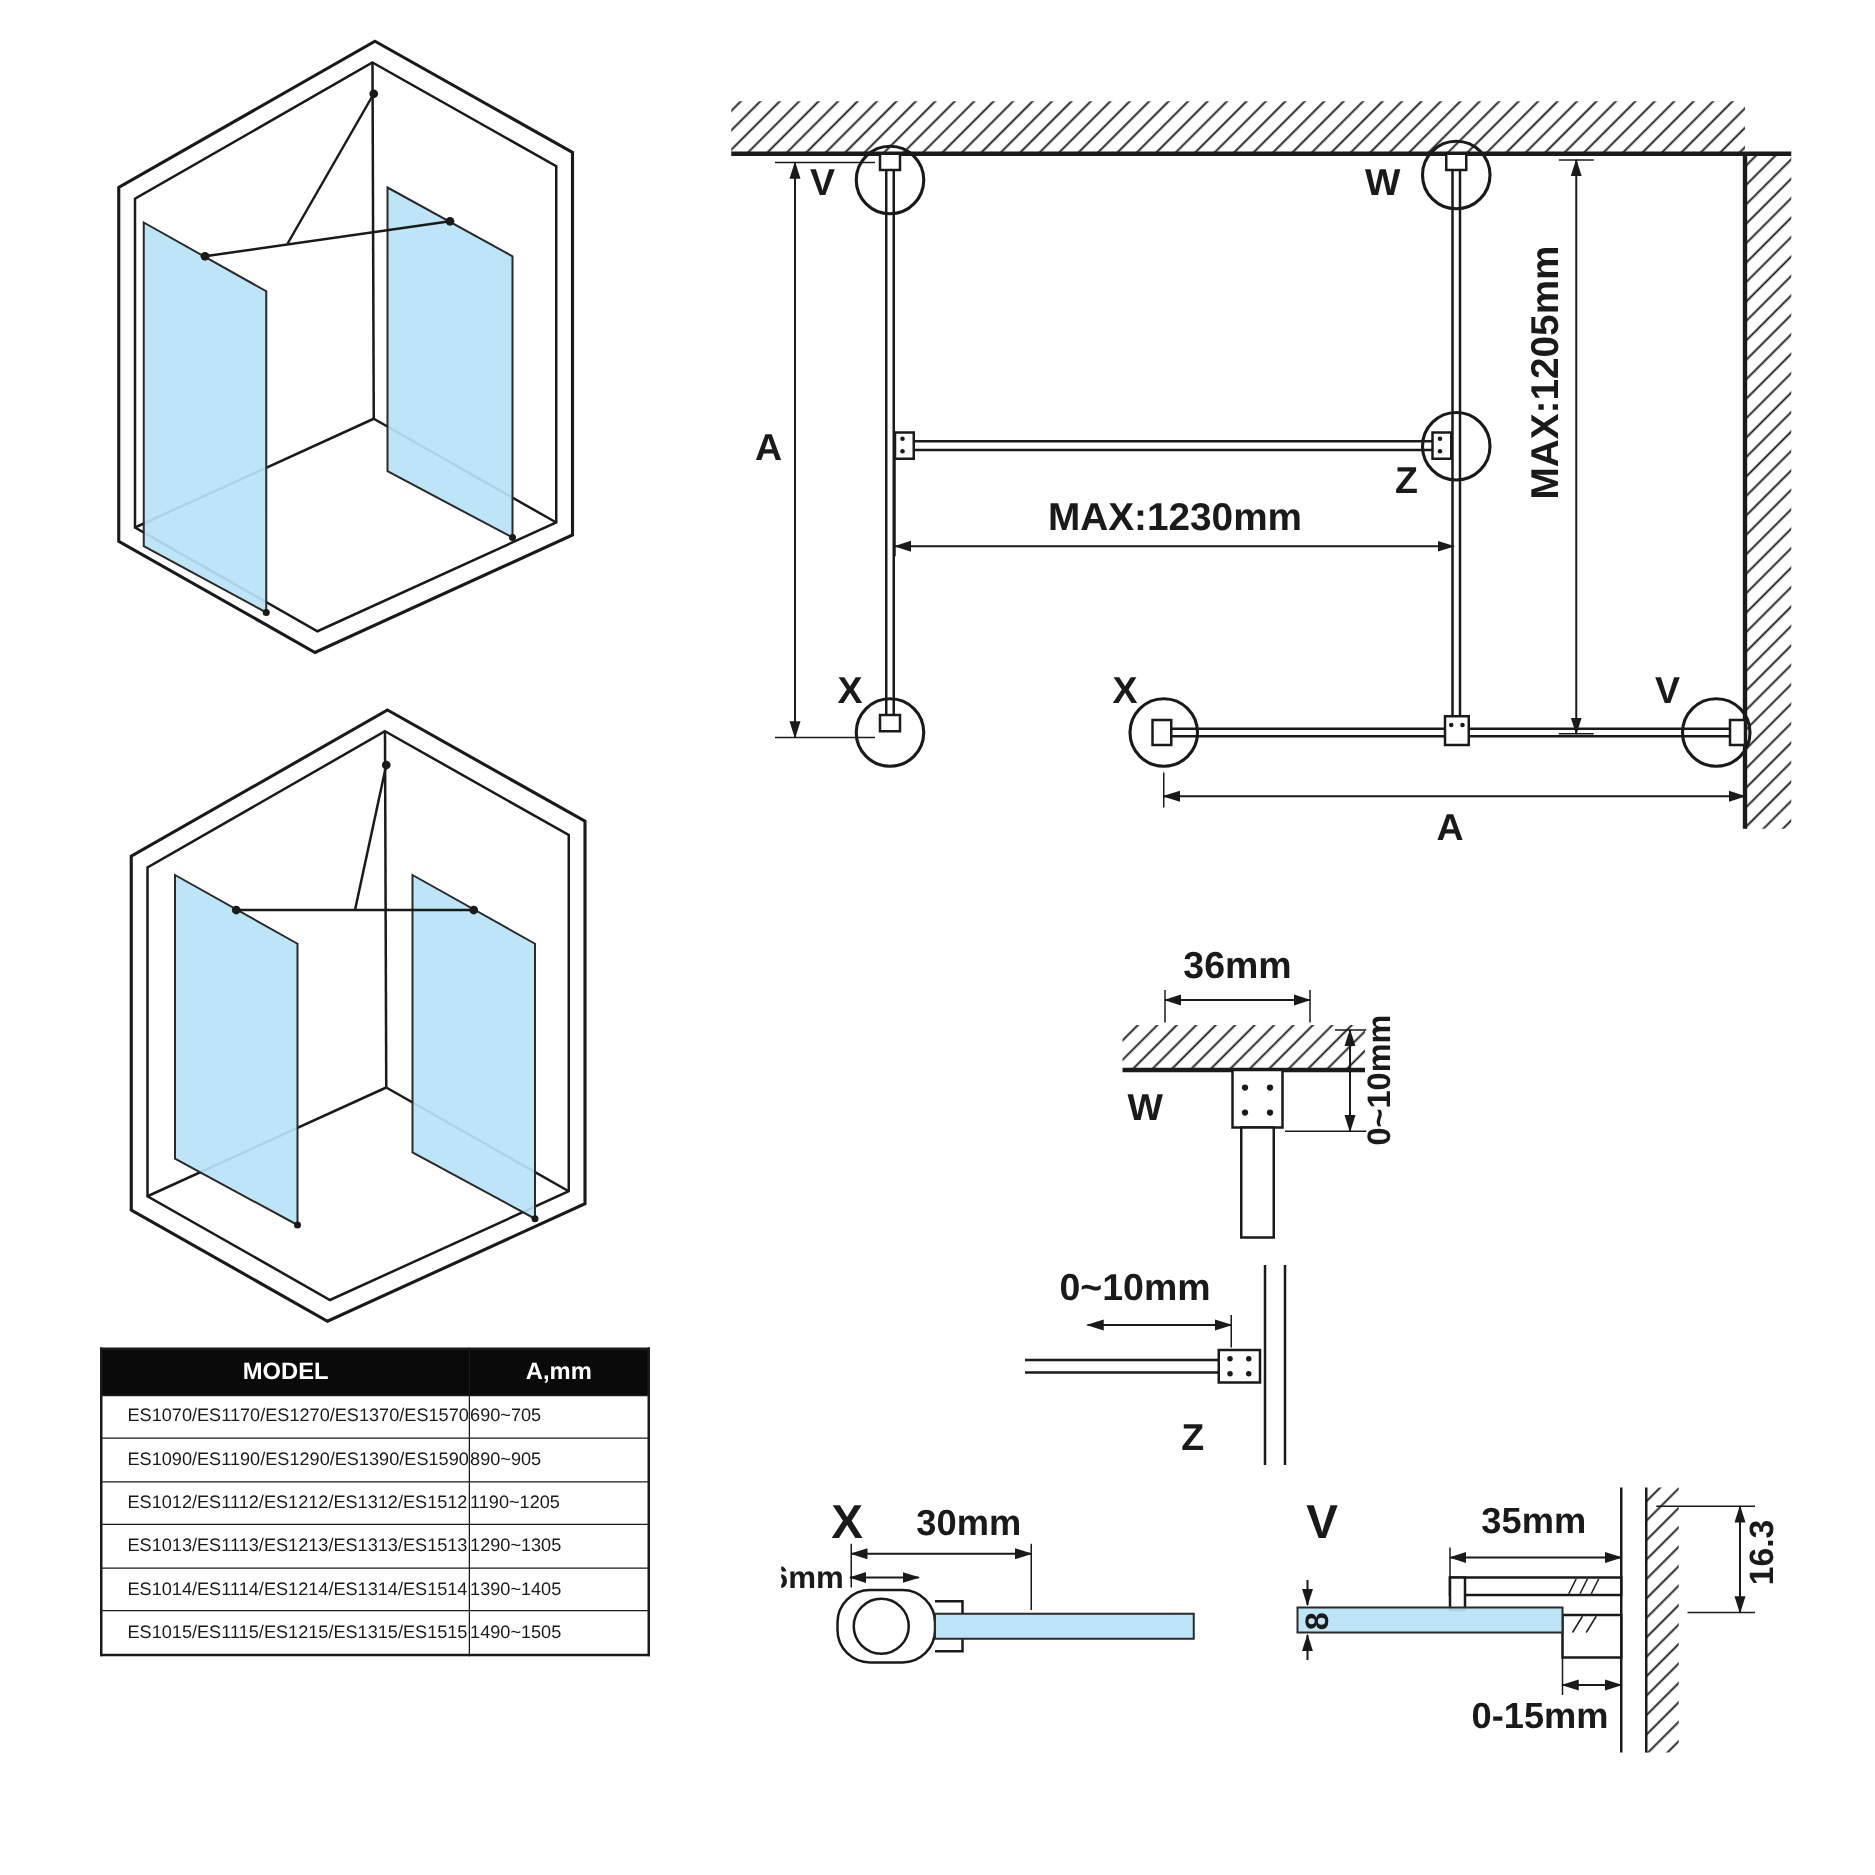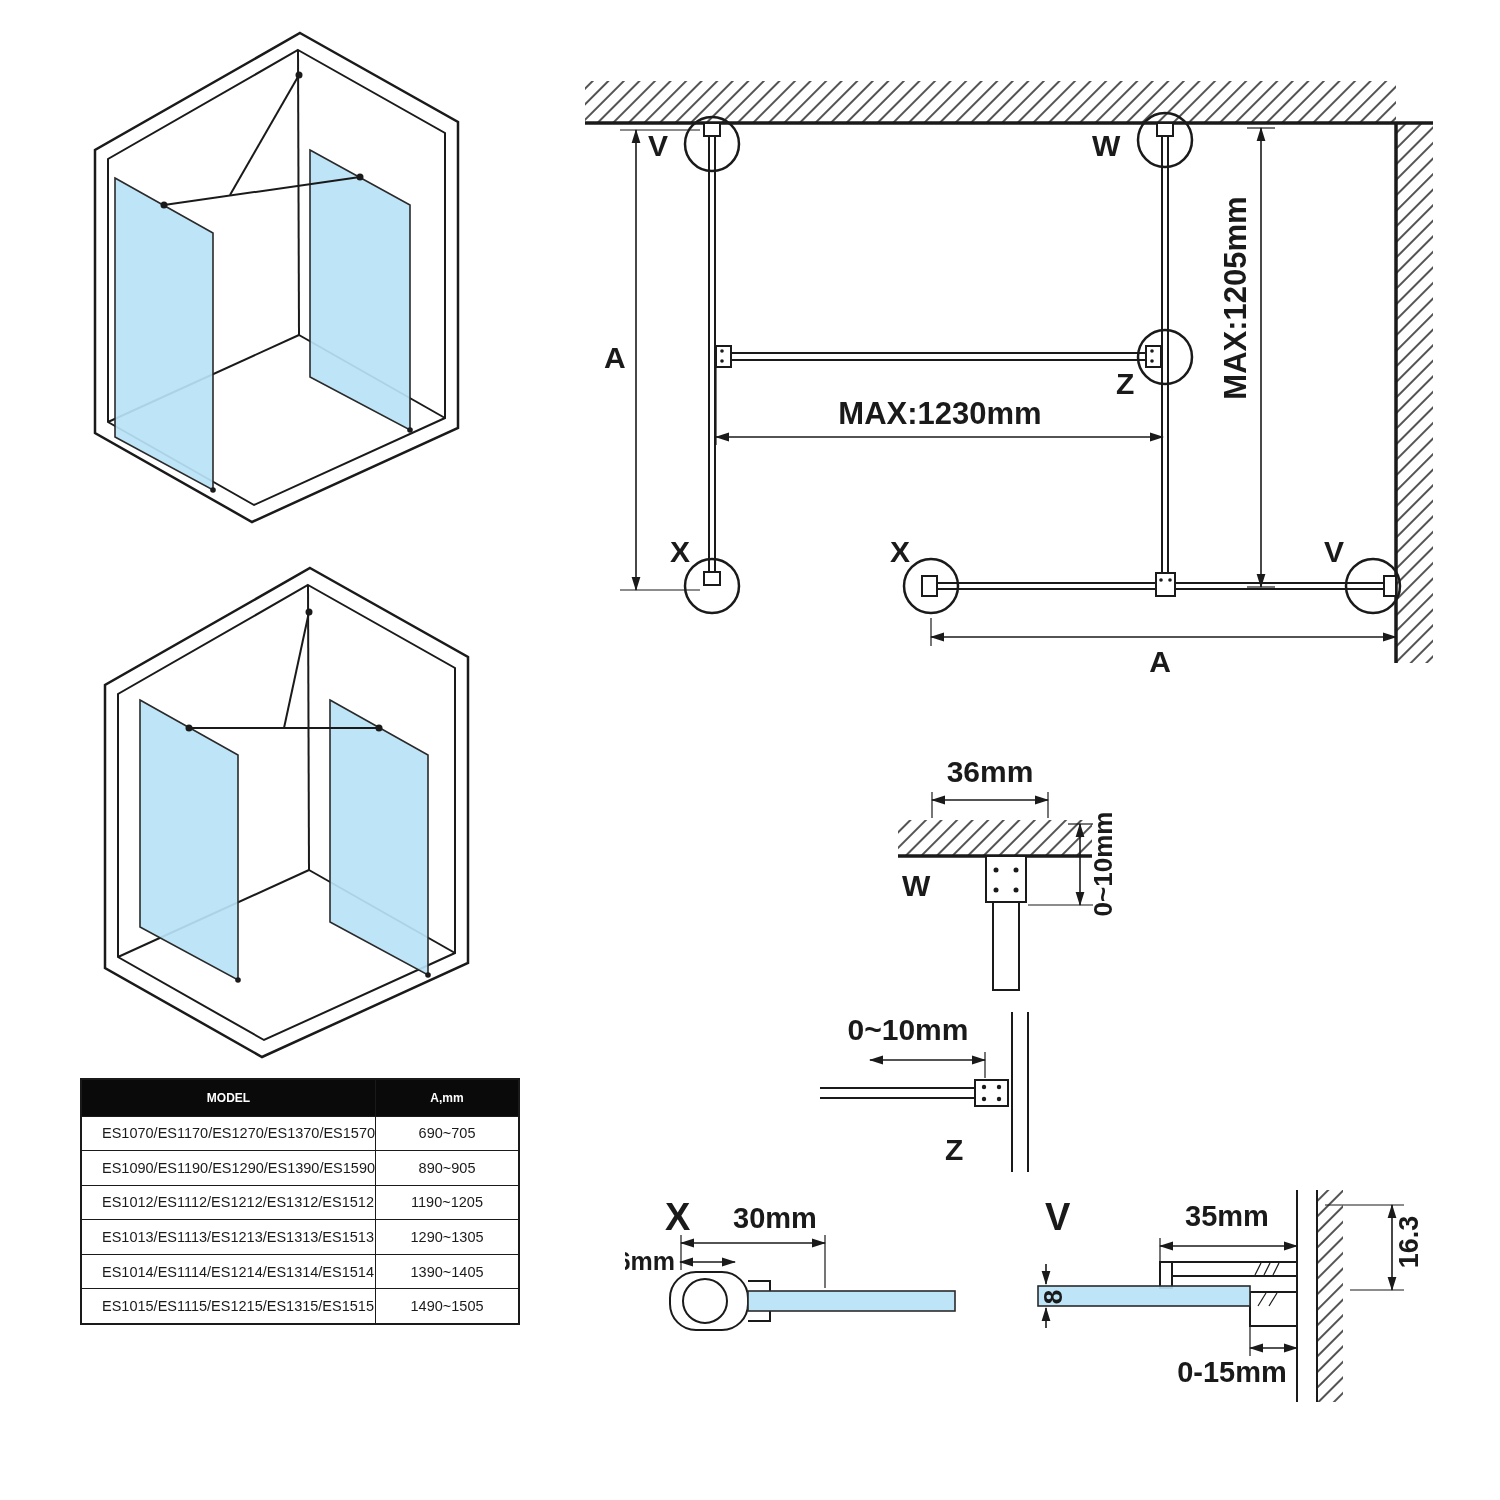--- a/index.html
+++ b/index.html
@@ -18,24 +18,24 @@
   .dim-text{font-weight:bold;}
   .s2{stroke:var(--line);stroke-width:2;fill:none;}
   .s25{stroke:var(--line);stroke-width:2.5;fill:none;}
   .s3{stroke:var(--line);stroke-width:3.5;fill:none;}
   .thin{stroke:var(--line);stroke-width:1.2;fill:none;}
   .dimline{stroke:var(--line);stroke-width:1.6;fill:none;}
   .wht{fill:#ffffff;stroke:var(--line);stroke-width:2;}
   .glass{fill:var(--glass);fill-opacity:.92;stroke:#2a2a2a;stroke-width:1.6;}
   .dot{fill:var(--line);}
   table.models{position:absolute;left:80px;top:1078px;width:440px;border-collapse:collapse;border:2.5px solid var(--line);}
-  table.models th{background:var(--table-header-bg);color:var(--table-header-text);font-size:12px;height:37px;border:1.5px solid var(--line);}
+  table.models th{background:var(--table-header-bg);color:var(--table-header-text);font-size:19px;height:37px;border:1.5px solid var(--line);}
   table.models td{border:1.5px solid var(--line);font-size:14.5px;height:34.6px;}
   td.model-cell{padding-left:20px;width:292px;}
-  td.a-cell{text-align:center;}
+  td.a-cell{}
 </style>
 </head>
 <body>
 
 <div class="canvas">
 
   <svg width="0" height="0" style="position:absolute">
     <defs>
       <pattern id="hatch" width="11" height="11" patternUnits="userSpaceOnUse" patternTransform="rotate(45)">
         <line x1="5" y1="0" x2="5" y2="11" stroke="#1a1a1a" stroke-width="1.5"></line>

